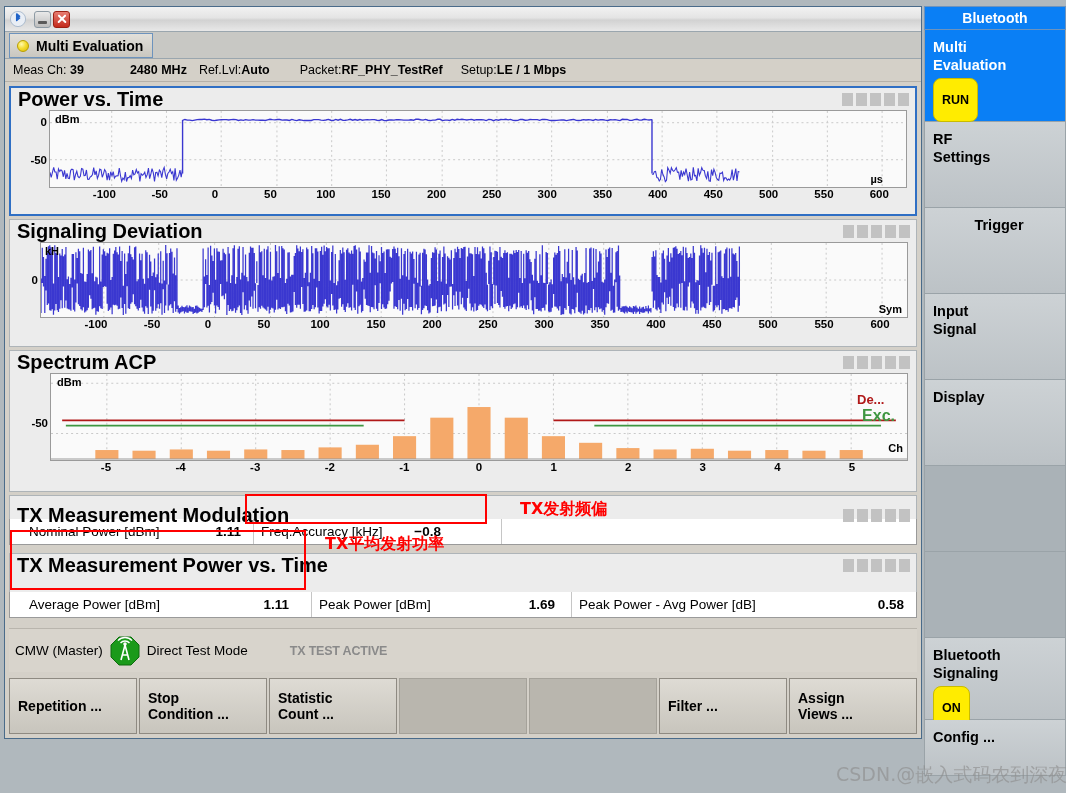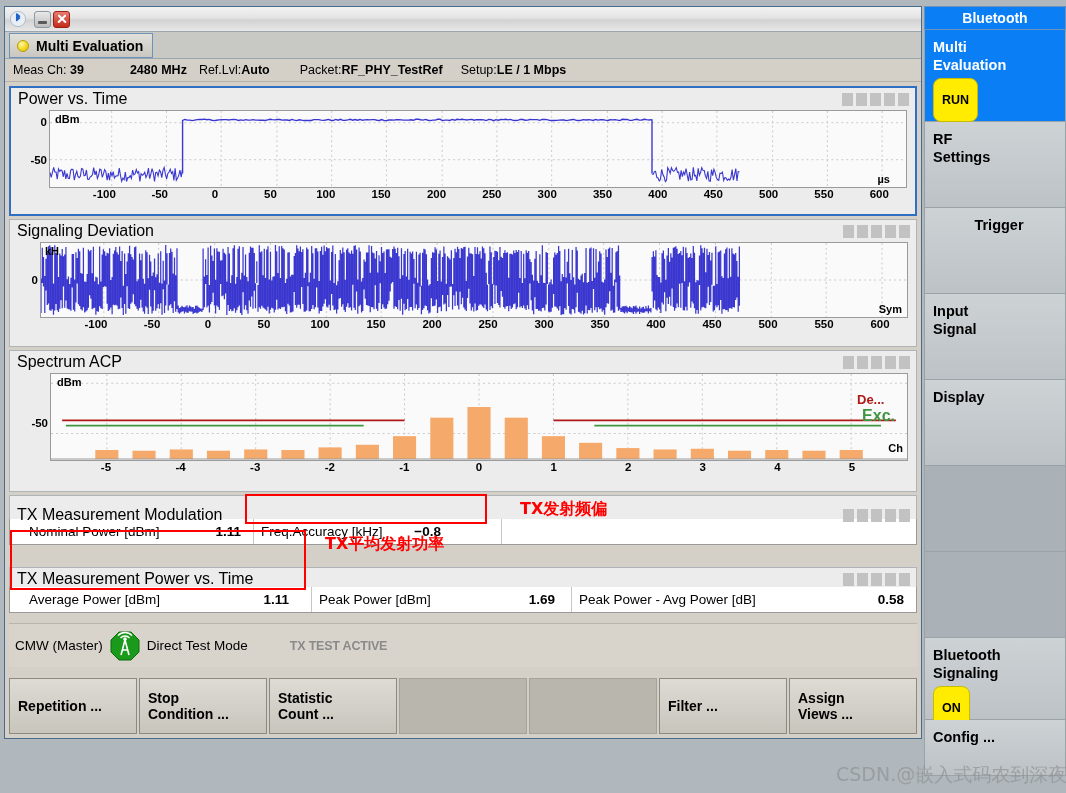--- a/index.html
+++ b/index.html
@@ -96,21 +96,21 @@
     margin:3px 4px 0 4px;
     background:#ececec;
     border:1px solid #aeb4b8;
     box-sizing:border-box;position:relative;
   }
   .panel.focused{border:2px solid #2f6fc4;}
   .panel-head{
     height:22px;display:flex;align-items:center;
     padding:0 6px 0 7px;box-sizing:border-box;
   }
-  .panel-title{font-weight:normal;font-size:16px;flex:1 1 auto;}
+  .panel-title{font-weight:bold;font-size:20px;flex:1 1 auto;}
   .blocks{display:flex;gap:3px;}
   .blocks i{display:block;width:11px;height:13px;background:#c2c2c2;}
 
   
   .plotwrap{padding:0 8px 2px 8px;box-sizing:border-box;}
   .plot{
     position:relative;background:#fafafa;border:1px solid #9a9a9a;
     box-sizing:border-box;
   }
   .plot svg{display:block;width:100%;height:100%;}
@@ -277,21 +277,21 @@
           </span>
         </div>
         <div class="plotwrap">
           <div style="display:flex;">
             <div style="position:relative;width:30px;height:78px;" class="yaxis">
               <span style="right:2px;top:15%;">0</span>
               <span style="right:2px;top:64%;">-50</span>
             </div>
             <div class="plot" style="flex:1 1 auto;height:78px;" id="plot-pvt">
               <span class="unit" style="left:5px;top:2px;">dBm</span>
-              <span class="unit" style="right:16px;bottom:2px;">µs</span>
+              <span class="unit" style="right:23px;bottom:2px;">µs</span>
               <svg viewBox="0 0 860 78" preserveAspectRatio="none">
                 <g stroke="#c9c9c9" stroke-width="1" stroke-dasharray="2,3">
                   <line x1="62" y1="0" x2="62" y2="78"></line>
                     <line x1="117" y1="0" x2="117" y2="78"></line>
                   <line x1="172" y1="0" x2="172" y2="78"></line>
                     <line x1="228" y1="0" x2="228" y2="78"></line>
                   <line x1="283" y1="0" x2="283" y2="78"></line>
                     <line x1="338" y1="0" x2="338" y2="78"></line>
                   <line x1="394" y1="0" x2="394" y2="78"></line>
                     <line x1="449" y1="0" x2="449" y2="78"></line>
@@ -501,21 +501,21 @@
           <span class="cl">Nominal Power [dBm]</span>
           <span class="cv" style="margin-left:auto;">1.11</span>
         </div>
         <div class="cellgrp" style="width:248px;">
           <span class="cl">Freq.Accuracy [kHz]</span>
           <span class="cv" style="margin-left:auto;padding-right:60px;">−0.8</span>
         </div>
         <div style="flex:1 1 auto;height:100%;"></div>
       </div>
 
-      <div class="panel" id="panel-txpvt" style="height:20px;border-bottom:none;margin-top:22px;">
+      <div class="panel" id="panel-txpvt" style="height:39px;border-bottom:none;margin-top:8px;">
         <div class="panel-head" style="height:22px;">
           <span class="panel-title">TX Measurement Power vs. Time</span>
           <span class="blocks">
             <i></i>
               <i></i>
               <i></i>
               <i></i>
               <i></i>
           </span>
         </div>

